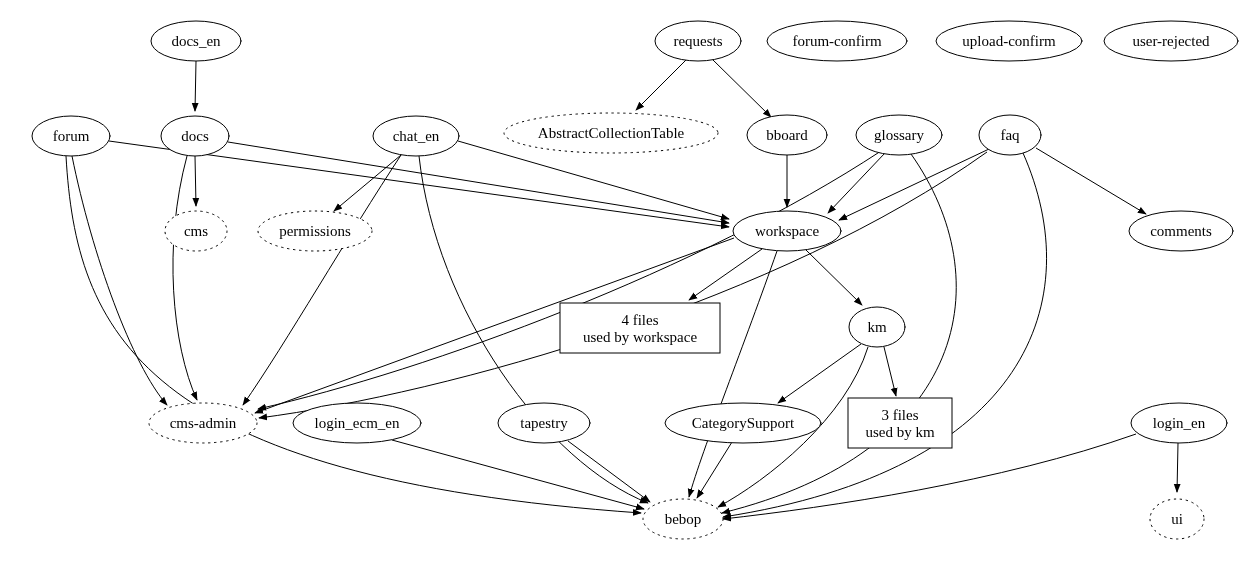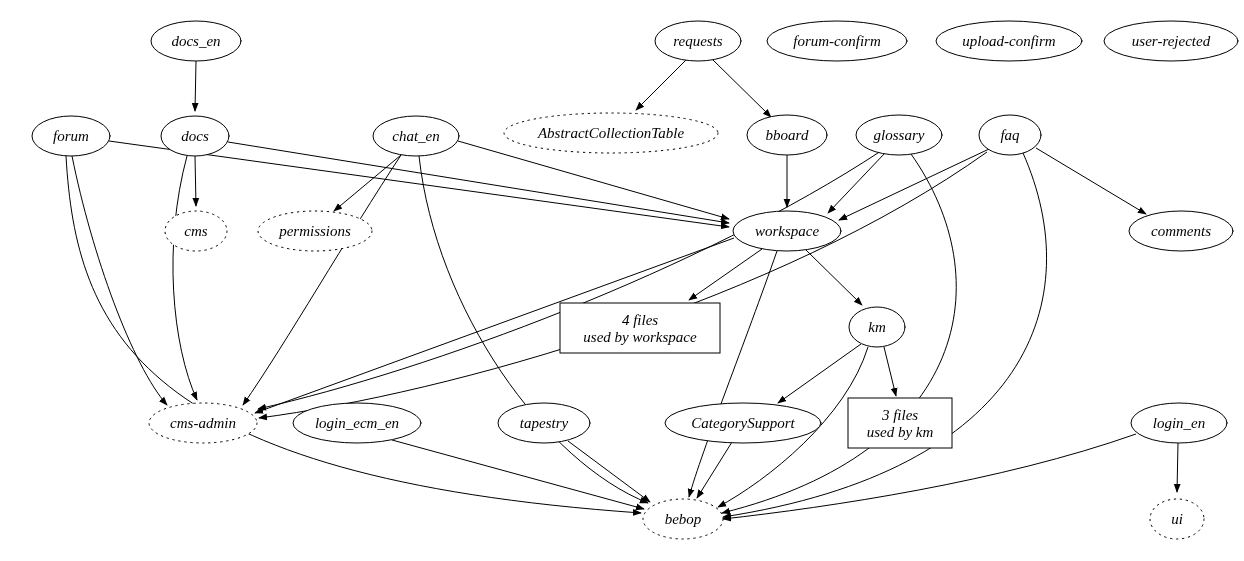--- a/index.html
+++ b/index.html
@@ -5,21 +5,20 @@
   html, body {
     margin: 0;
     padding: 0;
     background: #ffffff;
   }
   .canvas-wrap {
     width: 1128px;
     height: 561px;
     background: #ffffff;
     position: relative;
-    font-style: italic;
   }
   svg text {
     font-family: "Liberation Serif", "DejaVu Serif", serif;
     fill: #000000;
   }
 </style>
 </head>
 <body>
 
 <div class="canvas-wrap">

